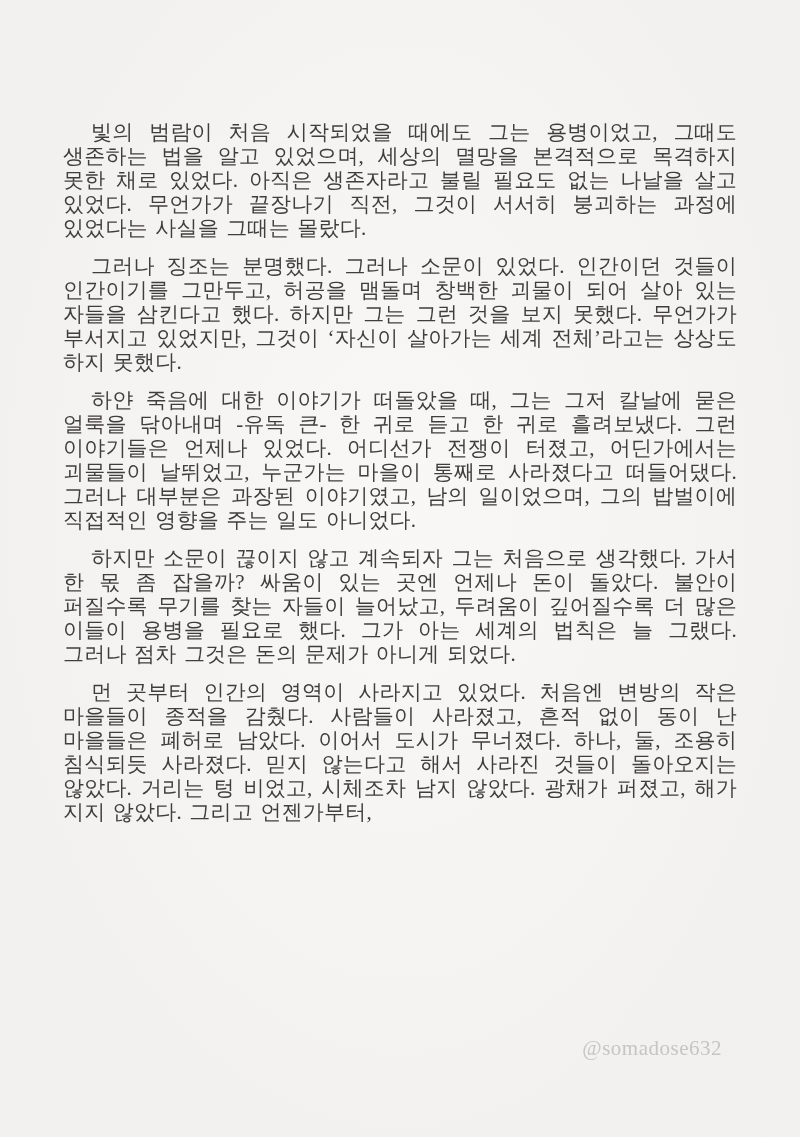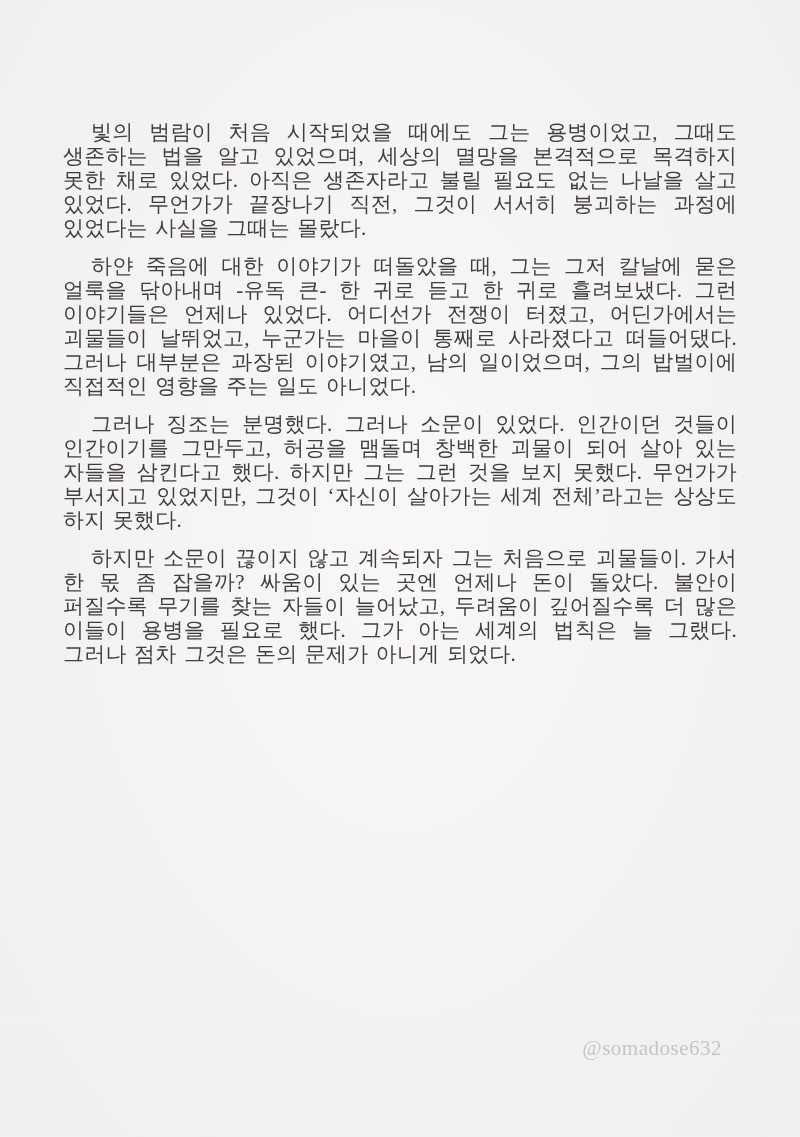--- a/index.html
+++ b/index.html
@@ -49,18 +49,19 @@
     font-family: "Liberation Serif", "DejaVu Serif", serif;
     margin-left: 7px;
   }
 </style>
 </head>
 <body>
 
 <div class="page">
   <div class="text-block">
     <p>빛의 범람이 처음 시작되었을 때에도 그는 용병이었고, 그때도 생존하는 법을 알고 있었으며, 세상의 멸망을 본격적으로 목격하지 못한 채로 있었다. 아직은 생존자라고 불릴 필요도 없는 나날을 살고 있었다. 무언가가 끝장나기 직전, 그것이 서서히 붕괴하는 과정에 있었다는 사실을 그때는 몰랐다.</p>
+    <p>그러나 징조는 분명했다. 그러나 소문이 있었다. 인간이던 것들이 인간이기를 그만두고, 허공을 맴돌며 창백한 괴물이 되어 살아 있는 자들을 삼킨다고 했다. 하지만 그는 그런 것을 보지 못했다. 무언가가 부서지고 있었지만, 그것이 ‘자신이 살아가는 세계 전체’라고는 상상도 하지 못했다.</p>
     <p>하얀 죽음에 대한 이야기가 떠돌았을 때, 그는 그저 칼날에 묻은 얼룩을 닦아내며 -유독 큰- 한 귀로 듣고 한 귀로 흘려보냈다. 그런 이야기들은 언제나 있었다. 어디선가 전쟁이 터졌고, 어딘가에서는 괴물들이 날뛰었고, 누군가는 마을이 통째로 사라졌다고 떠들어댔다. 그러나 대부분은 과장된 이야기였고, 남의 일이었으며, 그의 밥벌이에 직접적인 영향을 주는 일도 아니었다.</p>
-    <p>그러나 징조는 분명했다. 그러나 소문이 있었다. 인간이던 것들이 인간이기를 그만두고, 허공을 맴돌며 창백한 괴물이 되어 살아 있는 자들을 삼킨다고 했다. 하지만 그는 그런 것을 보지 못했다. 무언가가 부서지고 있었지만, 그것이 ‘자신이 살아가는 세계 전체’라고는 상상도 하지 못했다.</p>
-    <p>하지만 소문이 끊이지 않고 계속되자 그는 처음으로 괴물들이. 가서 한 몫 좀 잡을까? 싸움이 있는 곳엔 언제나 돈이 돌았다. 불안이 퍼질수록 무기를 찾는 자들이 늘어났고, 두려움이 깊어질수록 더 많은 이들이 용병을 필요로 했다. 그가 아는 세계의 법칙은 늘 그랬다. 그러나 점차 그것은 돈의 문제가 아니게 되었다.</p>
+    <p>하지만 소문이 끊이지 않고 계속되자 그는 처음으로 생각했다. 가서 한 몫 좀 잡을까? 싸움이 있는 곳엔 언제나 돈이 돌았다. 불안이 퍼질수록 무기를 찾는 자들이 늘어났고, 두려움이 깊어질수록 더 많은 이들이 용병을 필요로 했다. 그가 아는 세계의 법칙은 늘 그랬다. 그러나 점차 그것은 돈의 문제가 아니게 되었다.</p>
+    <p>먼 곳부터 인간의 영역이 사라지고 있었다. 처음엔 변방의 작은 마을들이 종적을 감췄다. 사람들이 사라졌고, 흔적 없이 동이 난 마을들은 폐허로 남았다. 이어서 도시가 무너졌다. 하나, 둘, 조용히 침식되듯 사라졌다. 믿지 않는다고 해서 사라진 것들이 돌아오지는 않았다. 거리는 텅 비었고, 시체조차 남지 않았다. 광채가 퍼졌고, 해가 지지 않았다. 그리고 언젠가부터,</p>
   </div>
   <div class="watermark">@somadose632</div>
 </div>
 
 </body></html>

